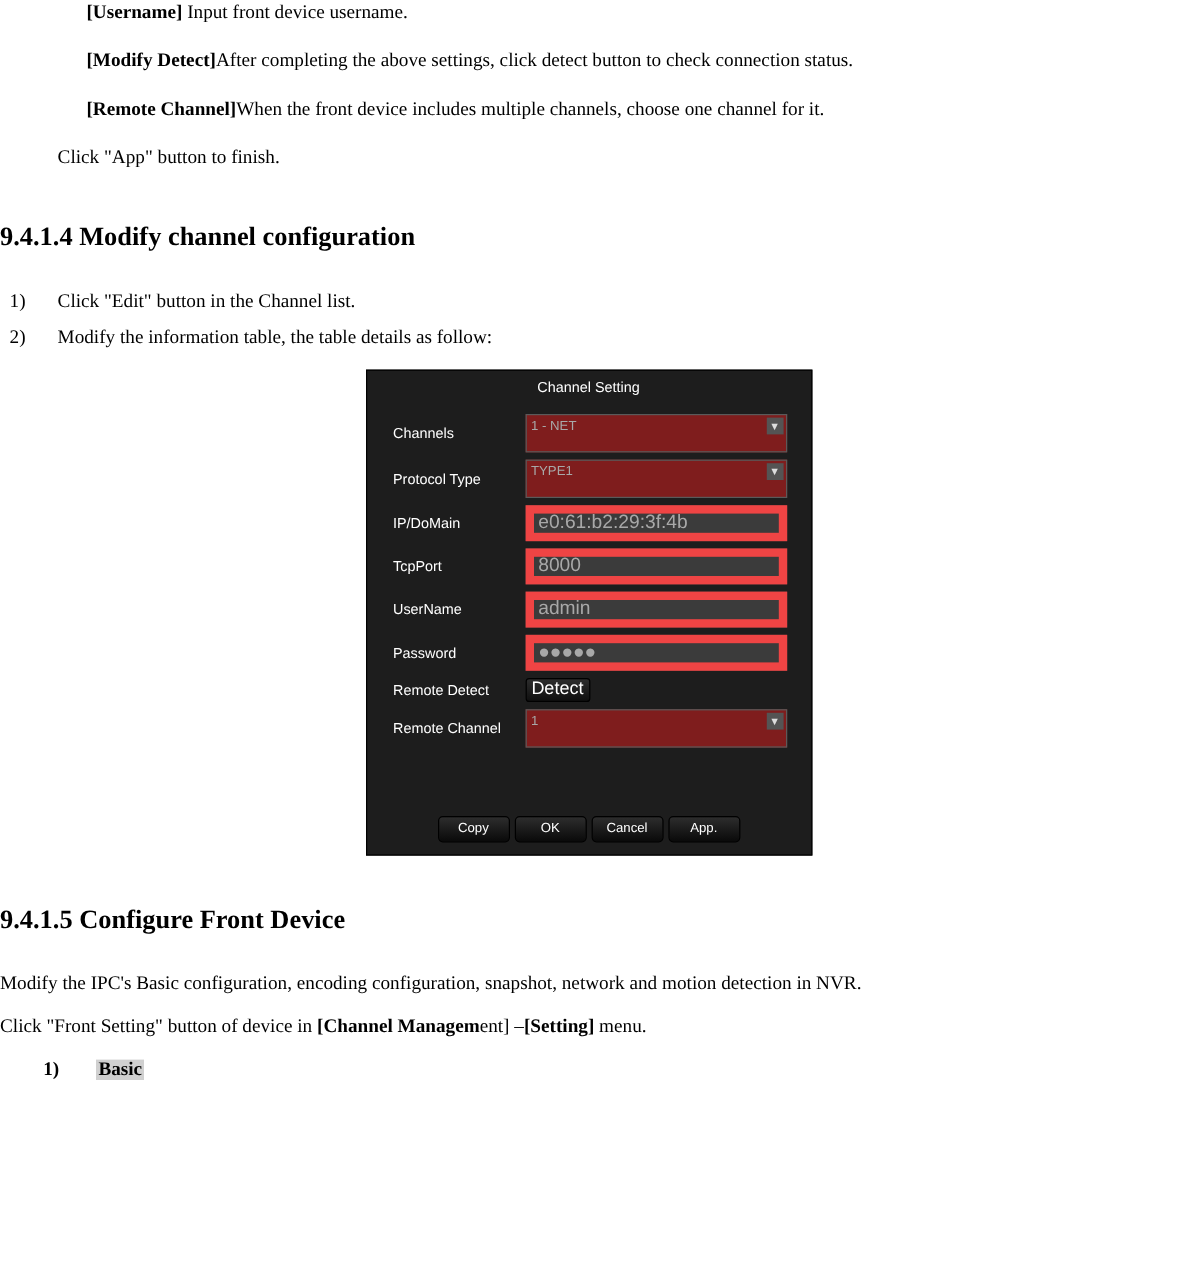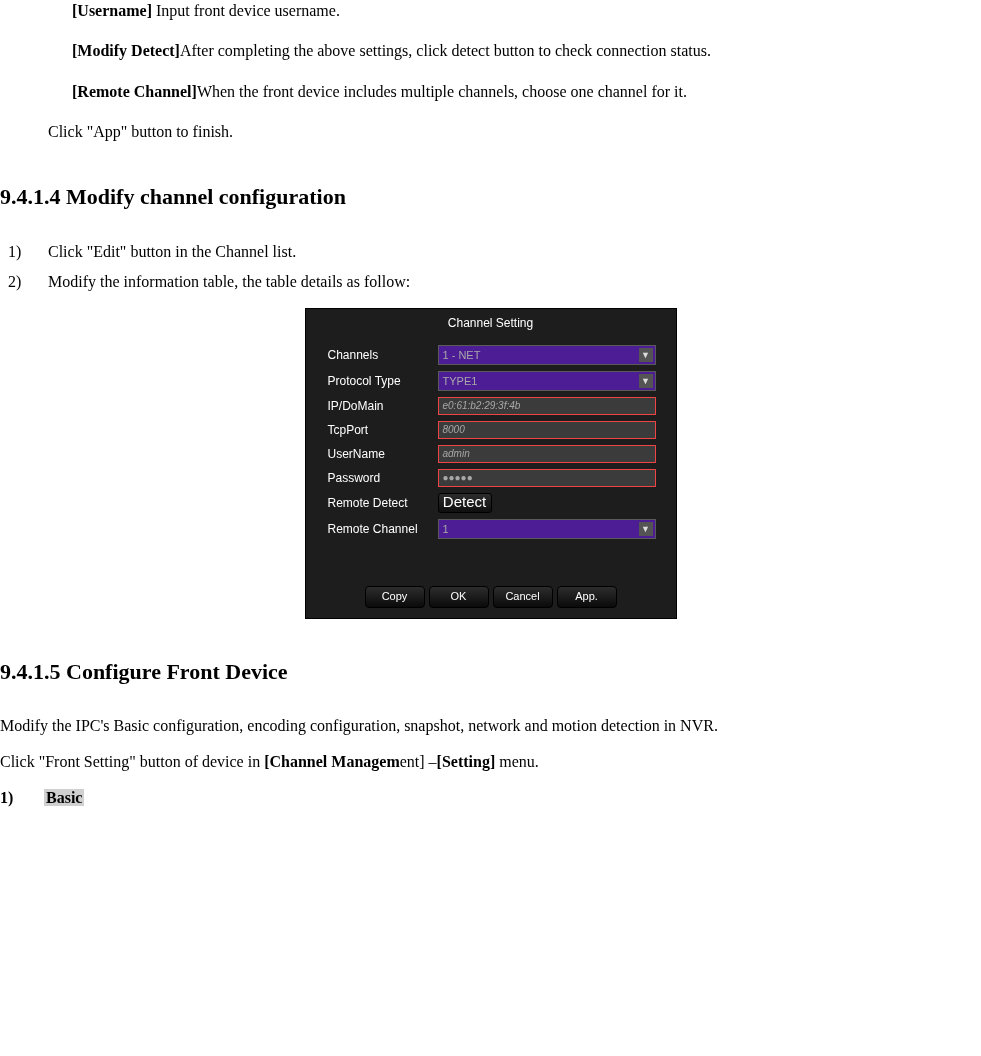--- a/index.html
+++ b/index.html
@@ -63,37 +63,36 @@
   }
   .field-control {
     flex: 1;
     display: flex;
     align-items: center;
   }
   .inputbox {
     flex: 1;
     height: 16px;
     background: #3b3b3b;
-    border: 1px solid #ef4444;
+    border: 7px solid #ef4444;
     color: #a8a8a8;
     padding: 0 4px;
-    font-size: 10px;
+    font-size: 16px;
     line-height: 16px;
-    font-style: italic;
   }
   .selectbox {
     flex: 1;
     height: 18px;
-    background: #4c1d95;
+    background: #7f1d1d;
     border: 1px solid #5a5a5a;
     color: #a8a8a8;
     display: flex;
     align-items: center;
     justify-content: space-between;
-    padding: 0 2px 0 4px;
+    padding: 0 2px 12px 4px;
     font-size: 11px;
   }
   .selectbox .arrow {
     width: 14px;
     height: 14px;
     background: #545454;
     display: flex;
     align-items: center;
     justify-content: center;
     color: #ddd;
@@ -107,40 +106,41 @@
     border-radius: 3px;
     color: #fff;
     font-size: 15px;
     text-align: center;
     line-height: 16px;
   }
   .button-row {
     display: flex;
     justify-content: center;
     gap: 4px;
-    margin-top: 40px;
+    margin-top: 50px;
     padding: 4px 0 4px 0;
   }
   .dlg-btn {
     width: 58px;
     height: 20px;
     background: linear-gradient(#2d2d2d,#0a0a0a);
     border: 1px solid #000;
     border-radius: 4px;
     color: #fff;
     font-size: 11px;
     text-align: center;
     line-height: 18px;
   }
   .body-text {
     margin: 0 0 14px 0;
     line-height: 1.4;
   }
   .sub-num {
     margin: 4px 0 0 0;
+    padding-left: 36px;
   }
   .sub-num .num { font-weight: bold; display:inline-block; width:44px; }
   .sub-num .lbl { font-weight: bold; background: #d0d0d0; padding: 0 2px; }
 </style>
 </head>
 <body>
 
 <div class="doc">
 
   <p class="para">

